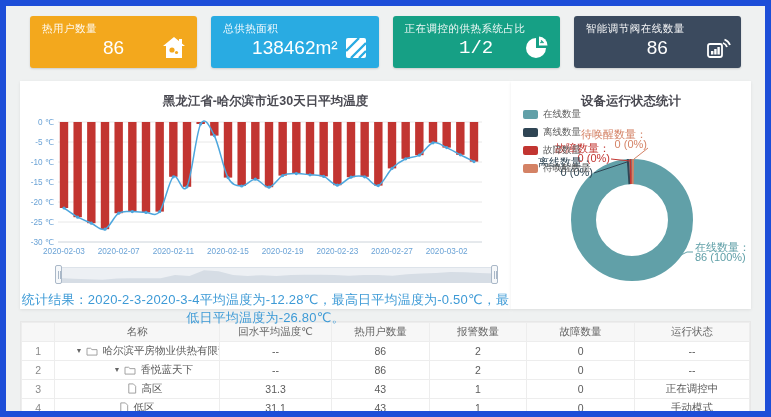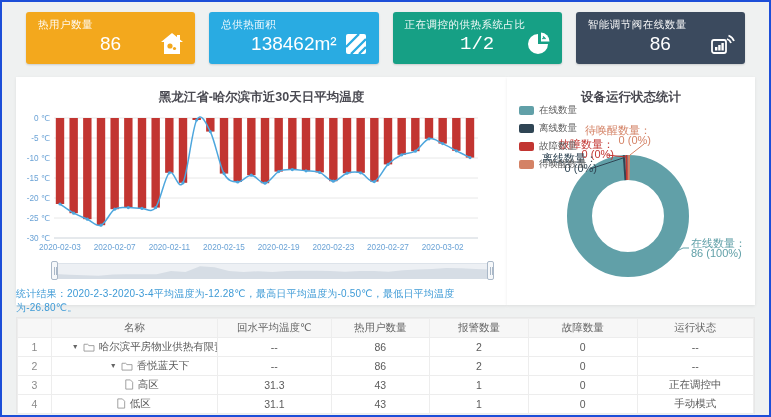--- a/index.html
+++ b/index.html
@@ -1,19 +1,19 @@
 <!DOCTYPE html>
 <html><head>
 <meta charset="utf-8">
 <style>
   * { margin:0; padding:0; box-sizing:border-box; }
   html,body { font-family:"Liberation Sans","DejaVu Sans",sans-serif; }
   .page {
     width:771px; height:417px; background:#eff1f1;
-    border:2px solid #1d4ed8; overflow:hidden; position:relative;
+    border:6px solid #1d4ed8; overflow:hidden; position:relative;
   }
   
   .cards { display:flex; gap:14px; padding:10px 24px 0 24px; }
   .card {
     flex:1; height:52px; border-radius:3px; position:relative;
     color:#fff; box-shadow:0 1px 2px rgba(0,0,0,.15);
   }
   .card-title { font-size:10.5px; padding:6px 0 0 12px; opacity:.95; letter-spacing:.5px; }
   .card-value { font-size:19px; text-align:center; margin-top:1px; font-weight:400; }
   .card-icon { position:absolute; right:10px; bottom:7px; width:26px; height:26px; }
@@ -28,21 +28,21 @@
   .datazoom {
     position:relative; margin:3px 16px 0 38px; height:15px;
     background:#edf0f4; border:1px solid #dde3ea; border-radius:2px;
   }
   .dz-handle {
     position:absolute; top:-3px; width:7px; height:19px; background:#f6f8fa;
     border:1px solid #aab8c8; border-radius:2px; cursor:ew-resize;
   }
   .dz-handle:before { content:""; position:absolute; left:2px; top:5px; width:1px; height:8px; background:#aab8c8; box-shadow:2px 0 0 #aab8c8; }
   .dz-left { left:-4px; } .dz-right { right:-4px; }
-  .stat-text { font-size:10px; color:#3d9ad6; margin-top:9px; letter-spacing:.2px; }
+  .stat-text { text-align:center; font-size:13px; color:#3d9ad6; margin-top:9px; letter-spacing:.2px; }
   
   .legend { position:absolute; left:12px; top:27px; z-index:3; }
   .legend-item { display:flex; align-items:center; margin-bottom:5px; cursor:pointer; }
   .legend-swatch { width:15px; height:9px; border-radius:2px; margin-right:5px; }
   .legend-label { font-size:9.5px; color:#5a5a5a; }
   #donutSvg { position:absolute; left:0; top:0; }
   .pie-label { position:absolute; font-size:11px; line-height:9.5px; z-index:2; white-space:nowrap; }
   
   .table-panel { margin:12px 14px 0 14px; height:97px; background:#fff; border:1px solid #e7e7e7; }
   table { width:100%; border-collapse:collapse; table-layout:fixed; }

